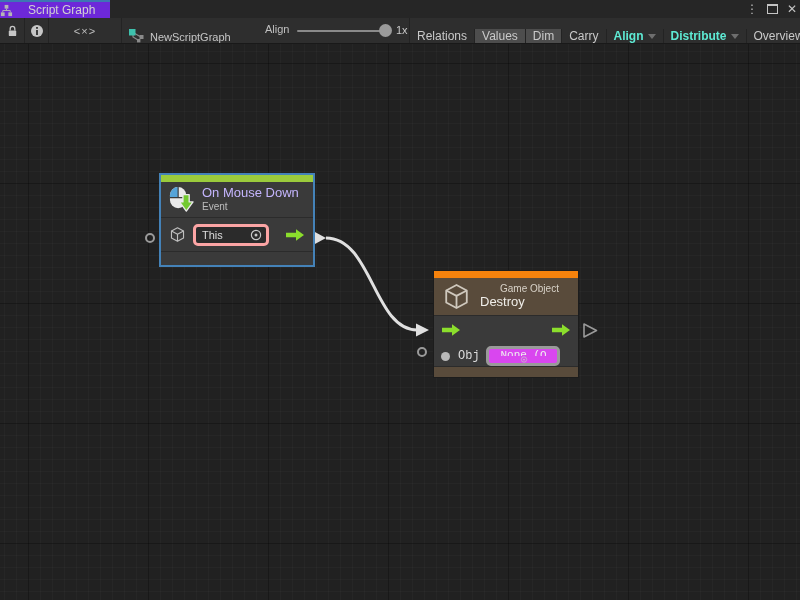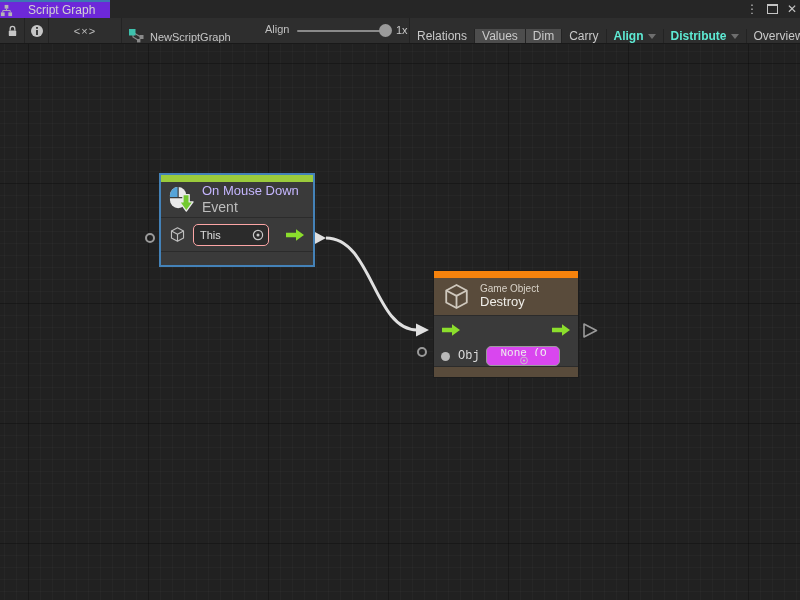--- a/index.html
+++ b/index.html
@@ -53,35 +53,35 @@
 
   .wire-layer { position:absolute; left:0; top:0; width:800px; height:556px; z-index:1; }
 
   
   .node { position:absolute; z-index:2; }
   .node-event { left:159px; top:129px; width:156px; height:94px; border:2px solid #4482B8; background:#3A3A3A; }
   .node-event .strip { height:7px; background:#9BCB3C; }
   .node-event .hdr { height:36px; display:flex; align-items:center; gap:8px; padding-left:8px;
                      border-bottom:1px solid #2B2B2B; }
   .node-title { font-size:13px; color:#c4b5fd; line-height:1.15; white-space:nowrap; }
-  .node-sub { font-size:14px; color:#BDBDBD; line-height:1.2; }
+  .node-sub { font-size:10px; color:#BDBDBD; line-height:1.2; }
   .node-event .bodyrow { height:34px; display:flex; align-items:center; padding:0 8px;
                          border-bottom:1px solid #2B2B2B; }
-  .field { display:flex; align-items:center; height:22px; background:#2B2B2B; border:1px solid #fca5a5;
+  .field { display:flex; align-items:center; height:22px; background:#2B2B2B; border:3px solid #fca5a5;
            border-radius:5px; padding:0 4px 0 6px; color:#DDDDDD; font-size:11px; }
   .field .val { flex:1 1 auto; white-space:nowrap; overflow:hidden; }
   .node-event .field { width:76px; margin-left:7px; }
   .node-event .flow-out { margin-left:auto; }
   .node-event .footer { height:11px; background:#3A3A3A; }
 
   .node-destroy { left:433px; top:226px; width:146px; height:108px; border:1px solid #1C1C1C; background:#3A3A3A; }
   .node-destroy .strip { height:7px; background:#F5820C; }
   .node-destroy .hdr { height:38px; background:#594B3B; display:flex; align-items:center; gap:9px;
                        padding-left:8px; border-bottom:1px solid #2B2B2B; }
-  .node-destroy .sur { font-size:10px; color:#D8D2C8; line-height:1.25; }
+  .node-destroy .sur { font-size:10px; color:#D8D2C8; line-height:1.25;margin-left:20px; }
   .node-destroy .ttl { font-size:13px; color:#F0EEE9; line-height:1.15; }
   .node-destroy .row1 { height:27px; display:flex; align-items:center; justify-content:space-between; padding:0 7px; }
   .node-destroy .row2 { height:26px; display:flex; align-items:center; padding:0 7px;font-family:Liberation Mono, monospace; }
   .port-dot { width:9px; height:9px; border-radius:50%; background:#B8B8B8; flex:0 0 auto; }
   .obj-label { font-size:12px; color:#DDDDDD; margin:0 6px 0 8px; }
   .node-destroy .field { width:74px; height:20px; background:#d946ef; border-color:#9A9A9A; color:#EFEFEF;flex-direction:column; }
   .node-destroy .footer { position:absolute; left:0; bottom:0; width:100%; height:11px; background:#594B3B;
                           border-top:1px solid #2B2B2B; }
 
   

